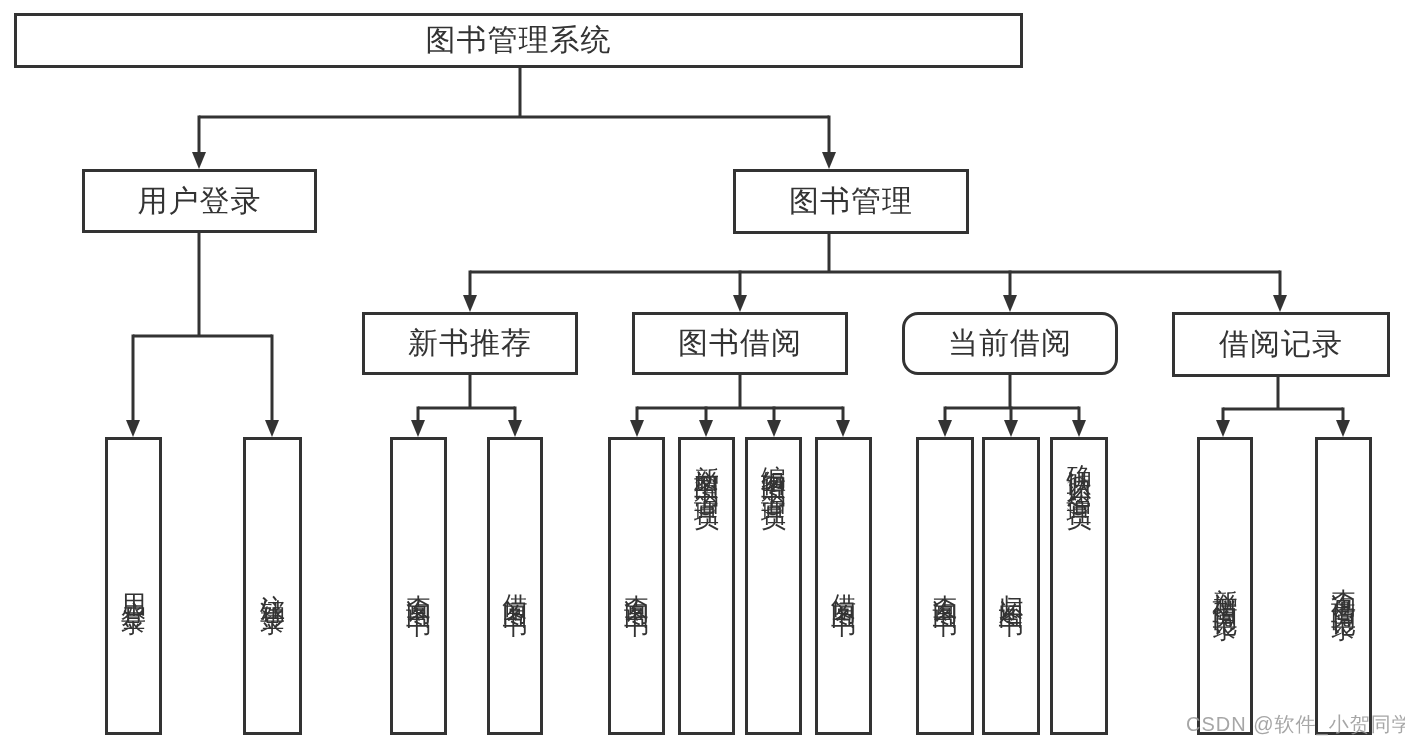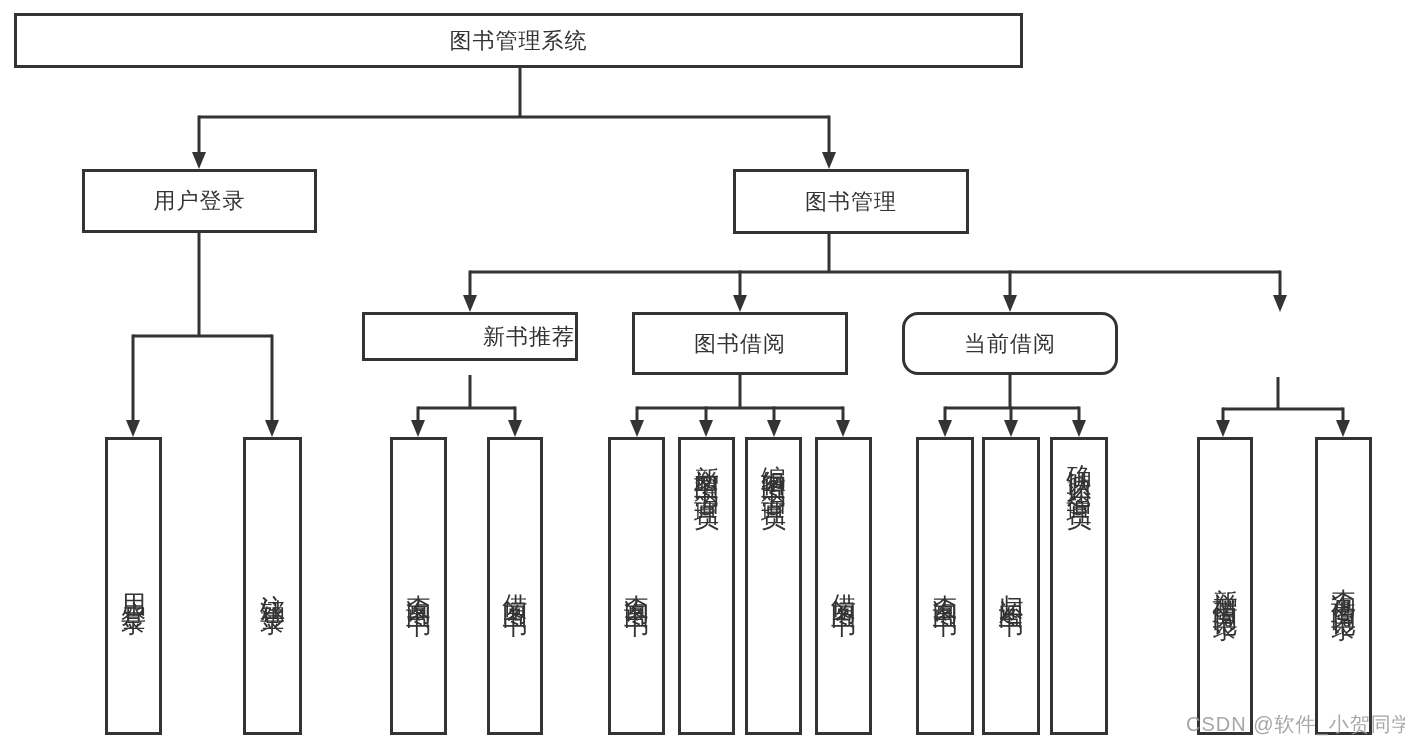--- a/index.html
+++ b/index.html
@@ -23,21 +23,21 @@
     z-index: 1;
   }
   .hbox {
     position: absolute;
     box-sizing: border-box;
     border: 3px solid #333333;
     background: #ffffff;
     display: flex;
     align-items: center;
     justify-content: center;
-    font-size: 22px;
+    font-size: 30px;
     color: #333333;
     letter-spacing: 1px;
     z-index: 2;
   }
   .vbox {
     position: absolute;
     box-sizing: border-box;
     top: 437px;
     height: 298px;
     border: 3px solid #333333;
@@ -149,29 +149,32 @@
     <span>图书管理系统</span>
   </div>
 
   <div class="hbox" style="left:82px; top:169px; width:235px; height:64px;">
     <span>用户登录</span>
   </div>
   <div class="hbox" style="left:711px; top:169px; width:236px; height:65px;margin-left:22px;">
     <span>图书管理</span>
   </div>
 
-  <div class="hbox" style="left:362px; top:312px; width:216px; height:49px;justify-content:flex-end;">
+  <div class="hbox" style="left:362px; top:312px; width:216px; height:63px;">
     <span>新书推荐</span>
   </div>
   <div class="hbox" style="left:632px; top:312px; width:216px; height:63px;">
     <span>图书借阅</span>
   </div>
   <div class="hbox" style="left:902px; top:312px; width:216px; height:63px;border-radius:16px;">
     <span>当前借阅</span>
   </div>
+  <div class="hbox" style="left:1172px; top:312px; width:218px; height:65px;">
+    <span>借阅记录</span>
+  </div>
 
   <div class="vbox" style="left:105px; width:57px;">
     <span class="vtext">用户登录</span>
   </div>
   <div class="vbox" style="left:243px; width:59px;">
     <span class="vtext">注销登录</span>
   </div>
 
   <div class="vbox" style="left:390px; width:57px;">
     <span class="vtext">查询图书</span>

